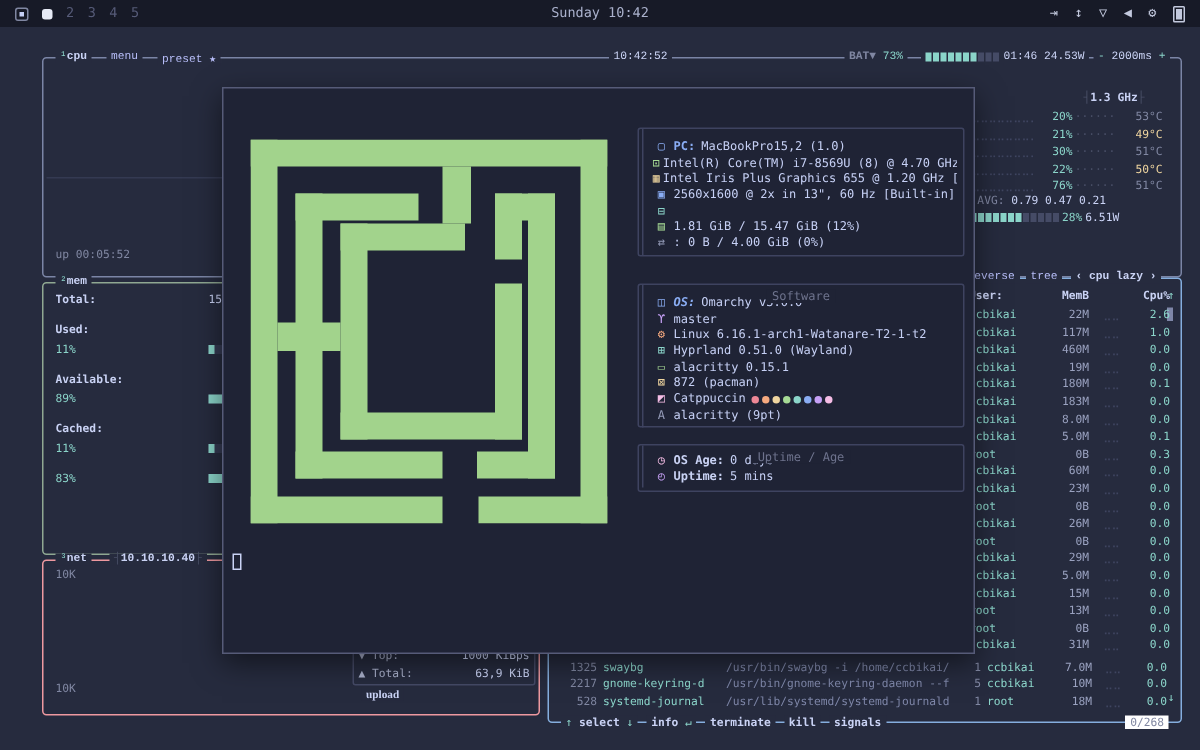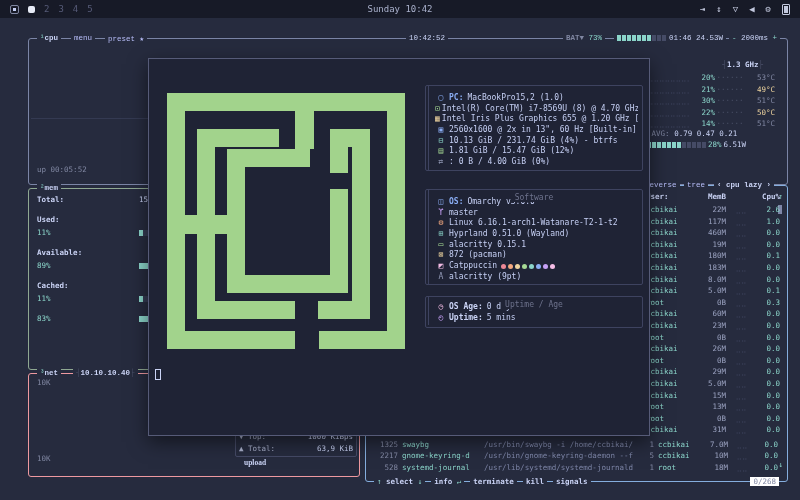--- a/index.html
+++ b/index.html
@@ -165,21 +165,21 @@
         <span class="core-temp gray">51°C</span>
       </div>
       <div class="core-row">
         <span class="core-meter">⣀⣀⣀⣀⣀⣀⣀⣀⣀⣀</span>
         <span class="core-pct">22%</span>
         <span class="core-lead">······</span>
         <span class="core-temp yellow">50°C</span>
       </div>
       <div class="core-row">
         <span class="core-meter">⣀⣀⣀⣀⣀⣀⣀⣀⣀⣀</span>
-        <span class="core-pct">14%</span>
+        <span class="core-pct">76%</span>
         <span class="core-lead">······</span>
         <span class="core-temp gray">51°C</span>
       </div>
     </div>
   <div id="load-row"><span class="gray">Load AVG:  </span><span class="white">0.79   0.47   0.21</span></div>
   <div id="cpu-total">
     <span class="blocks" id="total-blocks">
         <span class="blk" style="background: rgb(139, 213, 202);"></span>
         <span class="blk" style="background: rgb(139, 213, 202);"></span>
         <span class="blk" style="background: rgb(139, 213, 202);"></span>
@@ -471,39 +471,38 @@
         <div class="fline">
           <span class="f-icon" style="color: rgb(238, 212, 159);">▦</span>
           <span class="f-text">Intel Iris Plus Graphics 655 @ 1.20 GHz []</span>
         </div>
         <div class="fline">
           <span class="f-icon" style="color: rgb(138, 173, 244);">▣</span>
           <span class="f-text">2560x1600 @ 2x in 13", 60 Hz [Built-in]</span>
         </div>
         <div class="fline">
           <span class="f-icon" style="color: rgb(139, 213, 202);">⊟</span>
-          <span class="f-text">10.13 GiB / 231.74 GiB (4%) - btrfs</span>
         </div>
         <div class="fline">
           <span class="f-icon" style="color: rgb(166, 218, 149);">▤</span>
           <span class="f-text">1.81 GiB / 15.47 GiB (12%)</span>
         </div>
         <div class="fline">
           <span class="f-icon" style="color: rgb(147, 154, 183);">⇄</span>
           <span class="f-text">: 0 B / 4.00 GiB (0%)</span>
         </div>
       </div>
   </div>
 
   <div class="fbox" style="top:130px; height:96px">
     <div class="fbox-title"><span>Software</span></div>
     <div class="frows" id="sw-rows">
         <div class="fline">
           <span class="f-icon" style="color: rgb(138, 173, 244);">◫</span>
-          <span class="f-label" style="color: rgb(138, 173, 244);">OS:</span>
+          <span class="f-label" style="color: rgb(138, 173, 244); font-style: italic;">OS:</span>
           <span class="f-text">Omarchy v3.0.0</span>
         </div>
         <div class="fline">
           <span class="f-icon" style="color: rgb(198, 160, 246);">ϒ</span>
           <span class="f-text">master</span>
         </div>
         <div class="fline">
           <span class="f-icon" style="color: rgb(245, 169, 127);">⚙</span>
           <span class="f-text">Linux 6.16.1-arch1-Watanare-T2-1-t2</span>
         </div>

